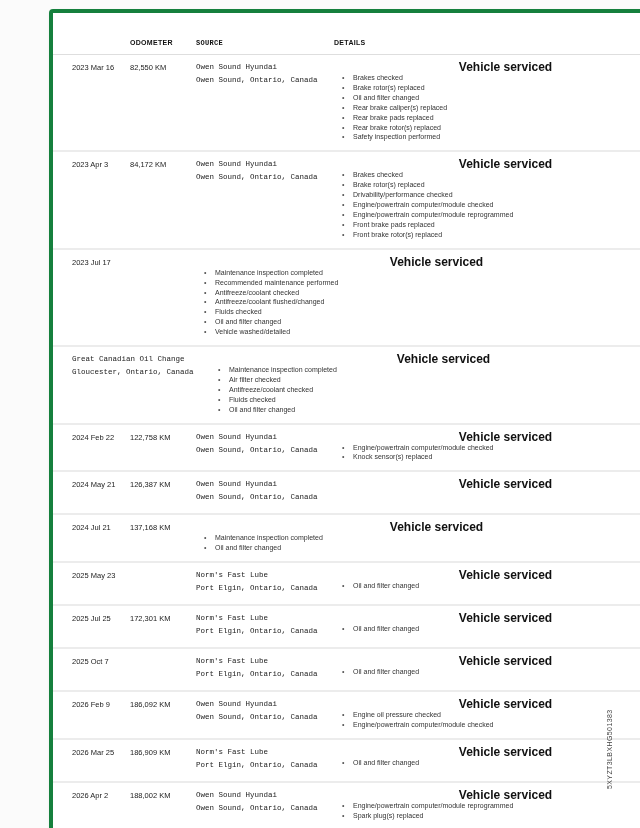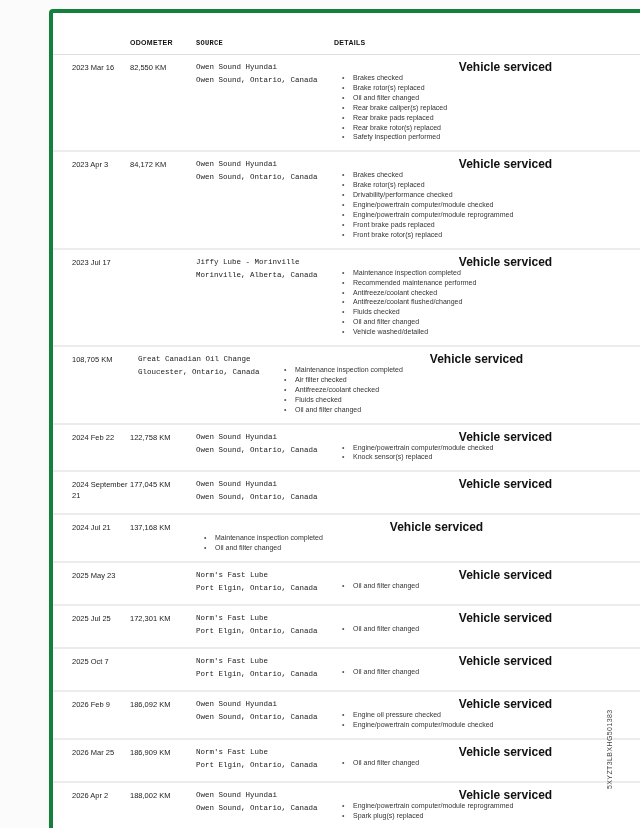--- a/index.html
+++ b/index.html
@@ -141,40 +141,35 @@
             <li>Engine/powertrain computer/module reprogrammed</li>
             <li>Front brake pads replaced</li>
             <li>Front brake rotor(s) replaced</li>
           </ul>
     </div>
   </div>
 
   <div class="row">
     <div class="col-date">2023 Jul 17</div>
     <div class="col-odo"></div>
-    <div class="col-src">
-      <div class="src-name">Jiffy Lube - Morinville</div>
-      <div class="src-loc">Morinville, Alberta, Canada</div>
-    </div>
     <div class="col-det">
       <div class="det-title">Vehicle serviced</div>
       <ul class="det-list">
             <li>Maintenance inspection completed</li>
             <li>Recommended maintenance performed</li>
             <li>Antifreeze/coolant checked</li>
             <li>Antifreeze/coolant flushed/changed</li>
             <li>Fluids checked</li>
             <li>Oil and filter changed</li>
             <li>Vehicle washed/detailed</li>
           </ul>
     </div>
   </div>
 
   <div class="row">
-    <div class="col-odo">108,705 KM</div>
     <div class="col-src">
       <div class="src-name">Great Canadian Oil Change</div>
       <div class="src-loc">Gloucester, Ontario, Canada</div>
     </div>
     <div class="col-det">
       <div class="det-title">Vehicle serviced</div>
       <ul class="det-list">
             <li>Maintenance inspection completed</li>
             <li>Air filter checked</li>
             <li>Antifreeze/coolant checked</li>
@@ -194,22 +189,22 @@
     <div class="col-det">
       <div class="det-title">Vehicle serviced</div>
       <ul class="det-list">
             <li>Engine/powertrain computer/module checked</li>
             <li>Knock sensor(s) replaced</li>
           </ul>
     </div>
   </div>
 
   <div class="row">
-    <div class="col-date">2024 September 21</div>
-    <div class="col-odo">177,045 KM</div>
+    <div class="col-date">2024 May 21</div>
+    <div class="col-odo">126,387 KM</div>
     <div class="col-src">
       <div class="src-name">Owen Sound Hyundai</div>
       <div class="src-loc">Owen Sound, Ontario, Canada</div>
     </div>
     <div class="col-det">
       <div class="det-title">Vehicle serviced</div>
       <ul class="det-list"></ul>
     </div>
   </div>
 

